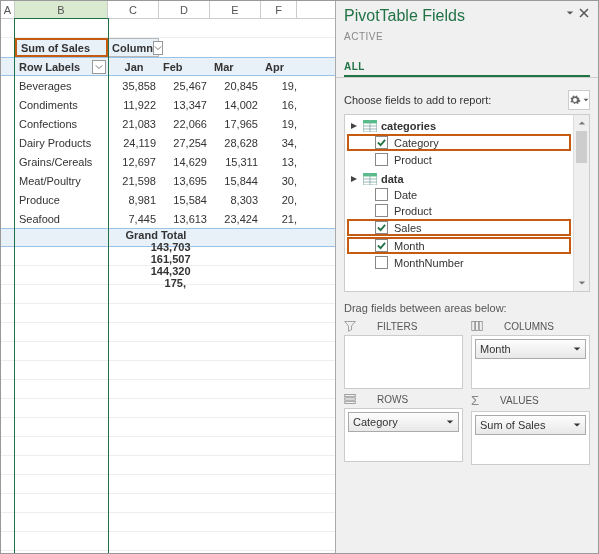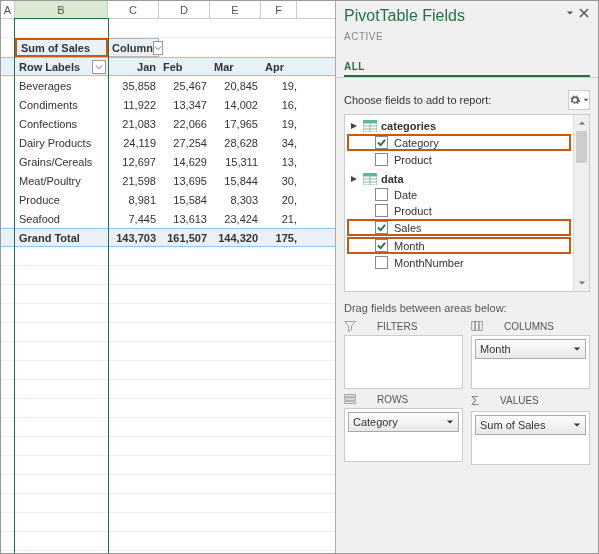--- a/index.html
+++ b/index.html
@@ -14,21 +14,21 @@
   .colA{width:14px;} .colB{width:93px;} .colC{width:51px;} .colD{width:51px;} .colE{width:51px;} .colF{width:36px;}
   .selcol { position:absolute; left:14px; top:18px; width:93px; height:535px; outline:1px solid #1E7145; pointer-events:none; }
   .row { display:flex; height:19px; align-items:center; }
   .cellA { width:14px; } .cellB{width:93px;} .cellC,.cellD,.cellE{width:51px; text-align:right; padding-right:3px;}
   .cellF { width:36px; text-align:right; padding-right:0;}
   .ptcell { border:1px solid #b7b7b7; background:#e8f0f8; padding:2px 4px; display:flex; align-items:center; justify-content:space-between; height:19px;}
   .ptcell.hl { border:2px solid #C55A11; }
   .dd { width:14px; height:14px; border:1px solid #999; background:#fff; display:flex; align-items:center; justify-content:center;}
   .dd svg{width:8px;height:8px;}
   .hdr { background:#e8f0f8; font-weight:bold; border-top:1px solid #9cc2e5; border-bottom:1px solid #9cc2e5; height:19px;}
-  .tot { background:#e8f0f8; font-weight:bold; border-top:1px solid #9cc2e5; border-bottom:1px solid #9cc2e5;}
+  .tot { background:#e8f0f8; font-weight:bold; border-top:1px solid #9cc2e5; border-bottom:1px solid #9cc2e5;flex-direction:column;}
   .cellB.lbl { padding-left:4px; }
   .gridline { border-bottom:1px solid #eee; }
   
   .pane { flex:1; border-left:1px solid #aaa; background:#f0f0f0; display:flex; flex-direction:column; padding:6px 8px 4px 8px; }
   .pane h1 { margin:0; font-size:16px; font-weight:normal; color:#217346; }
   .pane-top { display:flex; justify-content:space-between; align-items:flex-start;}
   .ctrls { display:flex; gap:2px; }
   .pnbtn { width:12px; height:12px; display:flex; align-items:center; justify-content:center; color:#555;}
   .tabs { display:flex; gap:16px; margin-top:6px; font-size:10px;flex-direction:column; }
   .tab { color:#888; padding-bottom:3px; letter-spacing:.5px;}
@@ -98,21 +98,21 @@
   <div class="row hdr">
     <div class="cellA"></div>
     <div class="cellB" style="display:flex;align-items:center;justify-content:space-between;padding:0 2px 0 4px">
         <span>Row Labels</span>
         <span class="dd">
           <svg viewBox="0 0 10 10">
             <path d="M1 3 L5 7 L9 3" fill="none" stroke="#555"></path>
           </svg>
         </span>
       </div>
-    <div class="cellC" style="text-align:right;padding-left:4px">Jan</div>
+    <div class="cellC" style="text-align:center;padding-left:4px">Jan</div>
     <div class="cellD" style="text-align:left;padding-left:4px">Feb</div>
     <div class="cellE" style="text-align:left;padding-left:4px">Mar</div>
     <div class="cellF" style="text-align:left;padding-left:4px">Apr</div>
   </div>
 
   <div id="pivot-body">
       <div class="row">
         <div class="cellA"></div>
         <div class="cellB lbl">Beverages</div>
         <div class="cellC">35,858</div>

